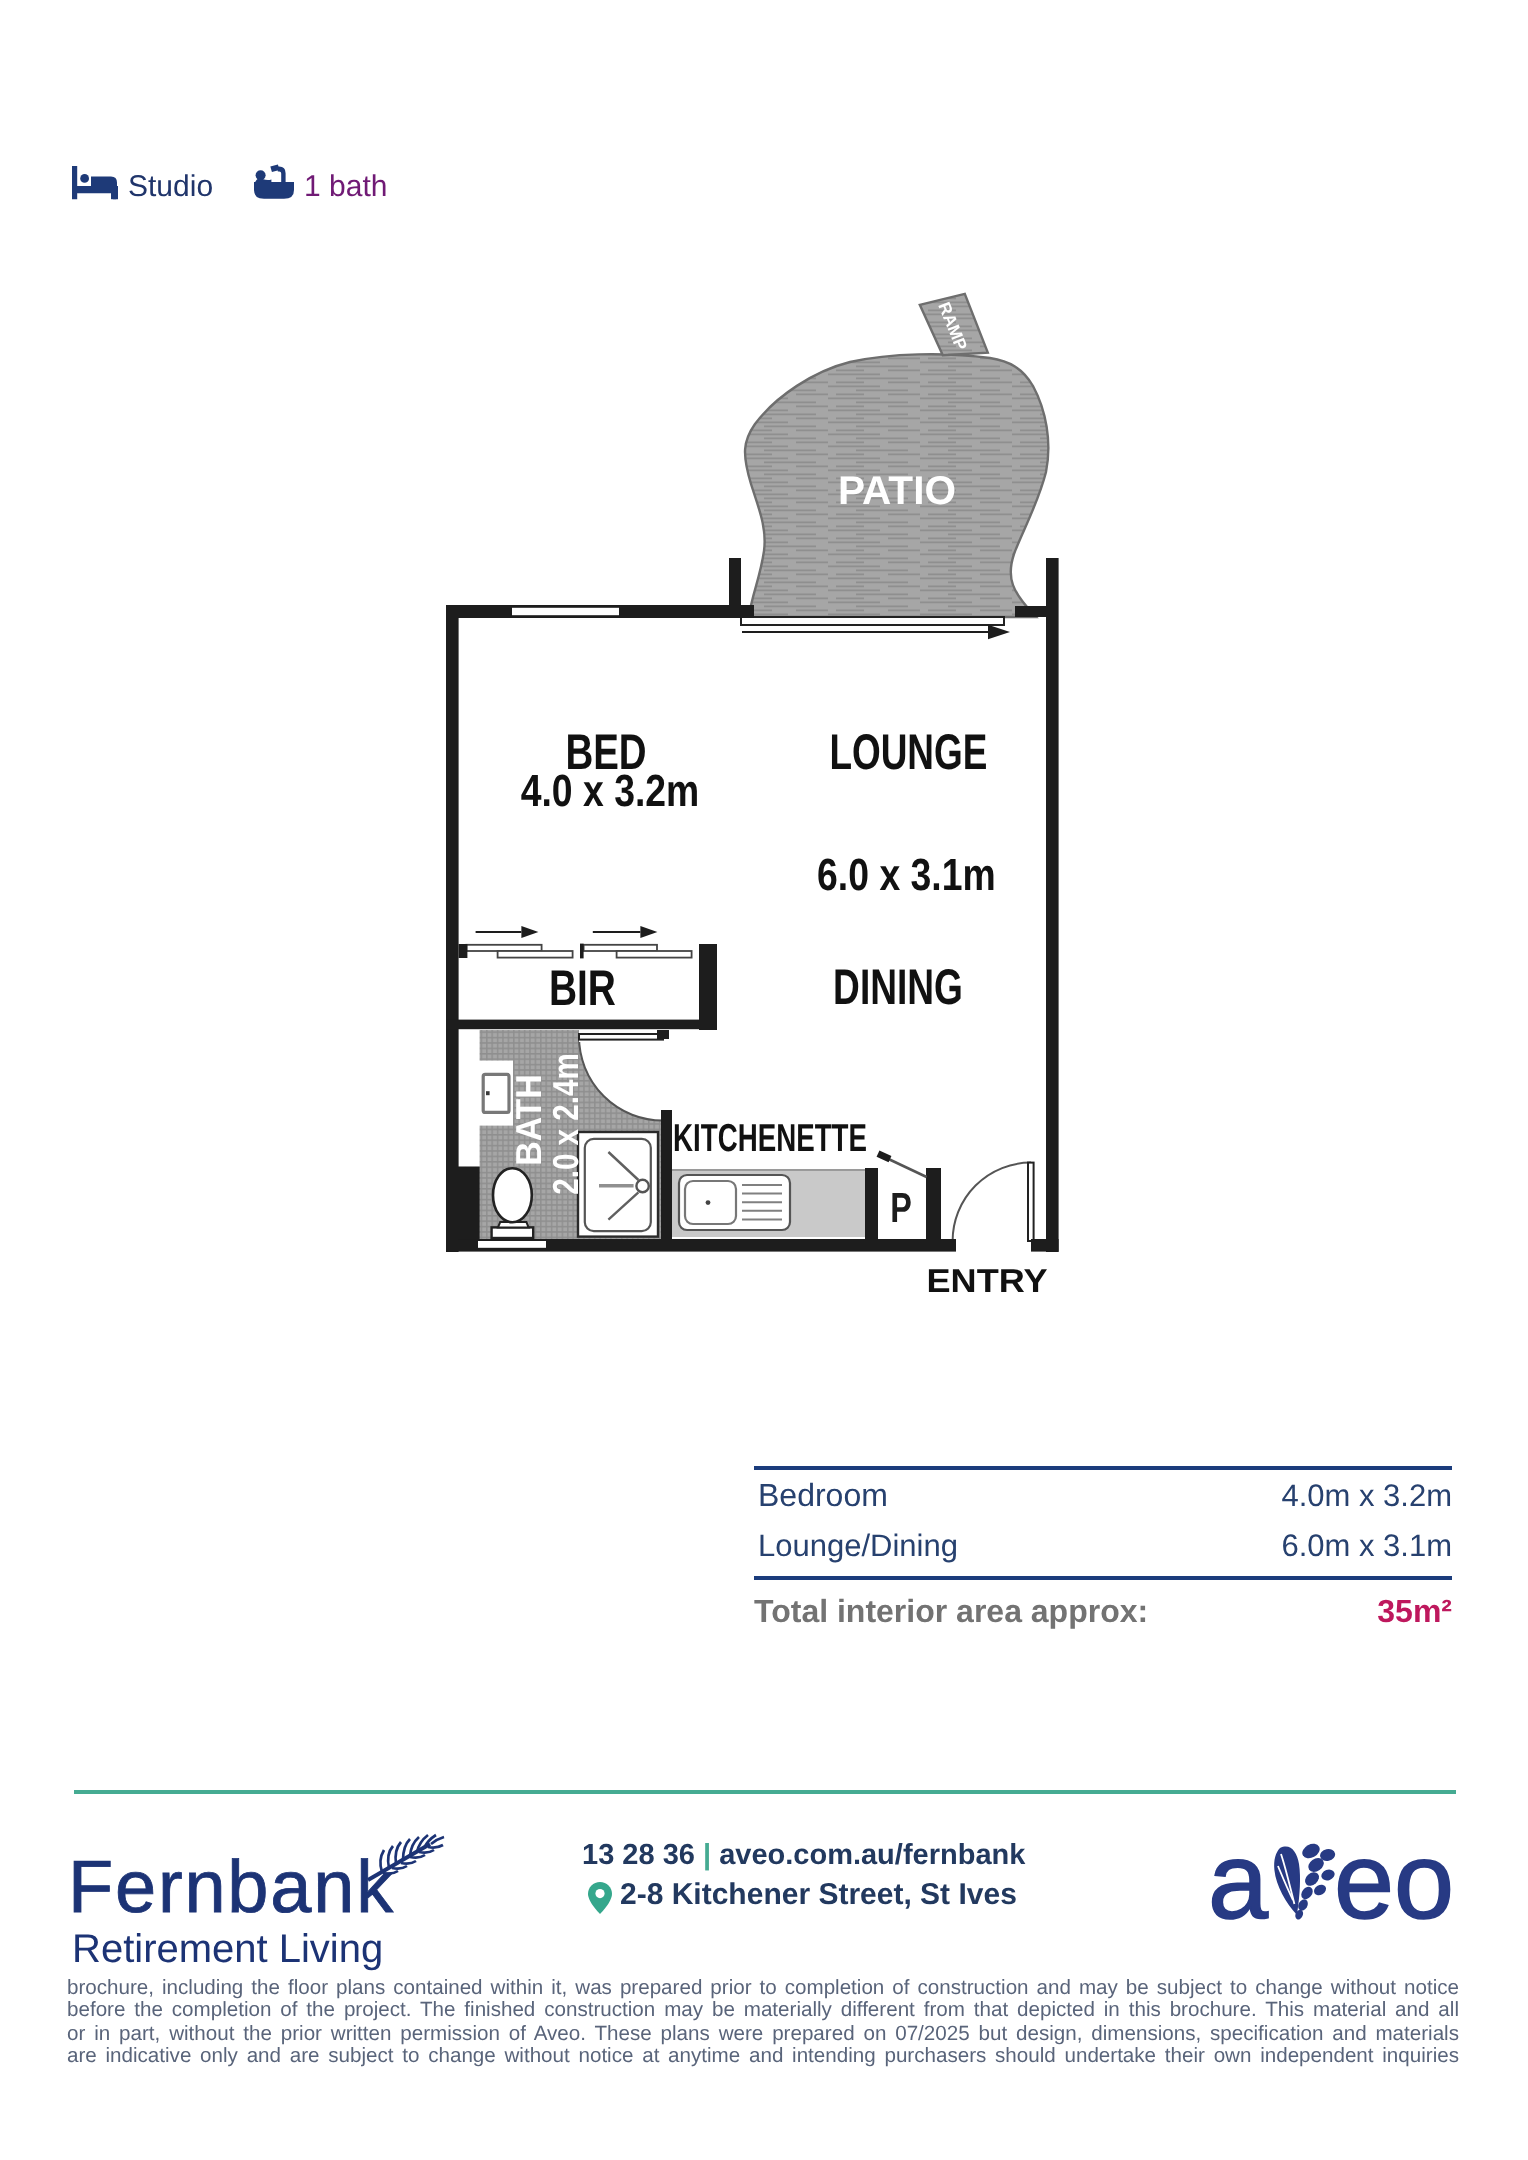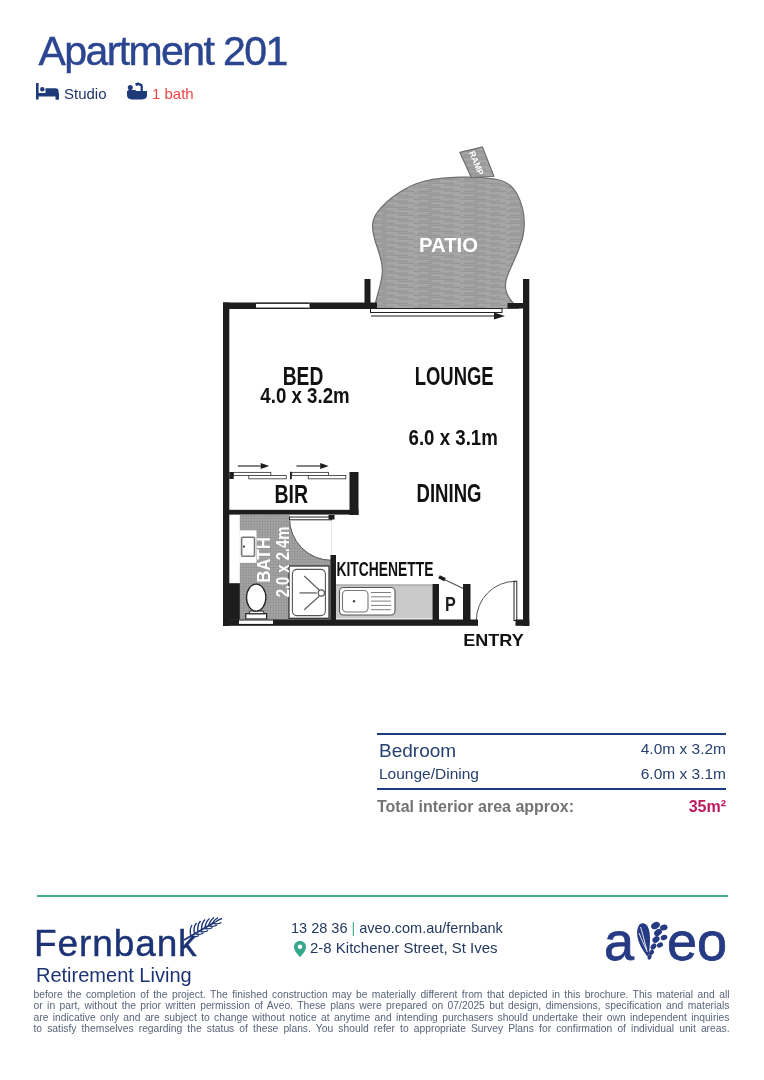--- a/index.html
+++ b/index.html
@@ -4,40 +4,39 @@
 <style>
   html,body{margin:0;padding:0;background:#fff;}
   .page{position:relative;width:764px;height:1080px;background:#fff;overflow:hidden;
         font-family:"Liberation Sans",sans-serif;}
   .abs{position:absolute;line-height:1;}
 </style>
 </head>
 <body>
 <div class="page">
 
-<div class="abs" style="left:38.5px;top:31px;font-size:41px;letter-spacing:-1.6px;color:#2b4590;-webkit-text-stroke:0.45px #2b4590;">Apartment 201</div>
 
 <svg class="abs" style="left:35px;top:83px;" width="24" height="17" viewBox="0 0 24 17">
   <path fill="#1e3a78" d="M1 0 h2.6 v10 h20.4 v2.6 h-1.2 l1.2 0 v4 h-2.6 v-3 H3.6 v3 H1 Z"></path>
   <circle cx="7.3" cy="6.2" r="2.2" fill="#1e3a78"></circle>
   <path fill="#1e3a78" d="M10.5 5.2 h10 q3 0 3 3 v2 h-13 Z"></path>
   <rect x="20.5" y="12" width="2.6" height="4.6" fill="#1e3a78"></rect>
 </svg>
 
 <div class="abs" style="left:64px;top:86px;font-size:15px;color:#20356b;">Studio</div>
 
 <svg class="abs" style="left:126px;top:82px;" width="22" height="19" viewBox="0 0 22 19">
   <circle cx="4.3" cy="5.6" r="2.5" fill="#1e3a78"></circle>
   <path fill="#1e3a78" d="M1 9 h20 v4 q0 4.4 -5 4.4 h-10 q-5 0 -5 -4.4 Z"></path>
   <path fill="#1e3a78" d="M1.6 9 Q2.7 6.6 5.3 7.5 Q7.9 8.4 9.7 7.7 L9.7 9 Z"></path>
   <path fill="#1e3a78" d="M14.6 9.6 L14.6 4.7 Q14.6 3.7 13.6 3.7 L12.9 3.75 L12.75 1.3 L13.6 1.25 Q16.8 1.25 16.8 4.6 L16.8 9.6 Z"></path>
   <path fill="#1e3a78" d="M9.3 0.9 L13.2 0.45 L13.55 3.25 L9.7 3.75 Z" transform="rotate(-8 11.4 2)"></path>
 </svg>
 
-<div class="abs" style="left:152px;top:86px;font-size:15px;color:#ef4444;">1 bath</div>
+<div class="abs" style="left:152px;top:86px;font-size:15px;color:#701a75;">1 bath</div>
 
 <svg class="abs" style="left:215px;top:135px;" width="345" height="520" viewBox="215 135 345 520">
   <defs>
     <pattern id="ph" width="46" height="6" patternUnits="userSpaceOnUse">
       <rect width="46" height="6" fill="#a6a6a6"></rect>
       <path d="M0 1.2 H26 M14 3.2 H40 M30 5.2 H46 M4 5.2 H18" stroke="#8f8f8f" stroke-width="0.9" fill="none"></path>
     </pattern>
     <pattern id="bd" width="2.7" height="2.7" patternUnits="userSpaceOnUse">
       <rect width="2.7" height="2.7" fill="#a6a6a6"></rect>
       <path d="M0 0.4 H2.7 M0.4 0 V2.7" stroke="#8f8f8f" stroke-width="0.7" fill="none"></path>
@@ -188,21 +187,21 @@
 
   <text x="493.5" y="645.8" font-size="16.5" font-weight="bold" fill="#111" text-anchor="middle" textLength="60.5" lengthAdjust="spacingAndGlyphs">ENTRY</text>
 
   <text x="270.4" y="560" font-size="18" font-weight="bold" fill="#fff" text-anchor="middle" transform="rotate(-90 270.4 560)" textLength="45.7" lengthAdjust="spacingAndGlyphs">BATH</text>
 
   <text x="289" y="562" font-size="18" font-weight="bold" fill="#fff" text-anchor="middle" transform="rotate(-90 289 562)" textLength="70.7" lengthAdjust="spacingAndGlyphs">2.0 x 2.4m</text>
 </svg>
 
 <div class="abs" style="left:377px;top:732.5px;width:349px;height:2.1px;background:#1b3c7c;"></div>
 
-<div class="abs" style="left:379px;top:741.4px;font-size:19px;color:#27416f;">Bedroom</div>
+<div class="abs" style="left:379px;top:741.4px;font-size:16px;color:#27416f;">Bedroom</div>
 <div class="abs" style="right:38px;top:741.4px;font-size:15.5px;color:#27416f;">4.0m x 3.2m</div>
 
 <div class="abs" style="left:379px;top:766px;font-size:15.5px;color:#27416f;">Lounge/Dining</div>
 <div class="abs" style="right:38px;top:766px;font-size:15.5px;color:#27416f;">6.0m x 3.1m</div>
 <div class="abs" style="left:377px;top:788px;width:349px;height:2.1px;background:#1b3c7c;"></div>
 
 <div class="abs" style="left:377px;top:798.8px;font-size:16px;font-weight:bold;color:#737373;">Total interior area approx:</div>
 <div class="abs" style="right:38px;top:798.8px;font-size:16px;font-weight:bold;color:#be185d;">35m²</div>
 
 <div class="abs" style="left:36.5px;top:895px;width:691px;height:2.4px;background:#45ab92;"></div>
@@ -226,28 +225,28 @@
       <path d="M19.5 16.5 Q24 17.5 27 15.5"></path>
       <path d="M24 13.5 Q28.5 14.5 31.5 12.5"></path>
       <path d="M28.5 11 Q33 12 36 10"></path>
       <path d="M33 8.5 Q37 9.5 40.5 7.5"></path>
     </g>
   </g>
 </svg>
 
 <div class="abs" style="left:36px;top:964.5px;font-size:20px;color:#1c3375;">Retirement Living</div>
 
-<div class="abs" style="left:291px;top:921.3px;font-size:14.5px;font-weight:normal;color:#22395f;">13 28 36 <span style="color:#45ab92;">|</span> aveo.com.au/fernbank</div>
+<div class="abs" style="left:291px;top:921.3px;font-size:14.5px;font-weight:bold;color:#22395f;">13 28 36 <span style="color:#45ab92;">|</span> aveo.com.au/fernbank</div>
 
 <svg class="abs" style="left:294px;top:941px;" width="12" height="16" viewBox="0 0 12 16">
   <path d="M6 0 C2.6 0 0 2.6 0 5.9 C0 10.2 6 16 6 16 C6 16 12 10.2 12 5.9 C12 2.6 9.4 0 6 0 Z" fill="#35a78c"></path>
   <circle cx="6" cy="5.8" r="2.3" fill="#fff"></circle>
 </svg>
 
-<div class="abs" style="left:310px;top:940.3px;font-size:15px;font-weight:normal;color:#22395f;">2-8 Kitchener Street, St Ives</div>
+<div class="abs" style="left:310px;top:940.3px;font-size:15px;font-weight:bold;color:#22395f;">2-8 Kitchener Street, St Ives</div>
 
 <div class="abs" style="left:604px;top:914px;font-size:54px;color:#273a84;-webkit-text-stroke:0.8px #273a84;">a</div>
 <div class="abs" style="left:667px;top:914px;font-size:54px;color:#273a84;-webkit-text-stroke:0.8px #273a84;">e</div>
 <div class="abs" style="left:697px;top:914px;font-size:54px;color:#273a84;-webkit-text-stroke:0.8px #273a84;">o</div>
 <svg class="abs" style="left:634px;top:921px;" width="34" height="39" viewBox="0 0 34 39">
   <g fill="#273a84">
     <path d="M6 3 C11 0.5 14.5 4.5 15.5 11 C16.5 18 16 26 14.5 36.5 C9 30.5 4 22 3.2 14 C2.7 9 3.8 5.2 6 3 Z"></path>
     <ellipse cx="21.5" cy="4.5" rx="4.6" ry="3.3" transform="rotate(-28 21.5 4.5)"></ellipse>
     <ellipse cx="29.8" cy="6.5" rx="3.8" ry="2.9" transform="rotate(-12 29.8 6.5)"></ellipse>
     <ellipse cx="24" cy="11.5" rx="4.2" ry="3.1" transform="rotate(-35 24 11.5)"></ellipse>
@@ -258,19 +257,19 @@
     <ellipse cx="17.5" cy="31.5" rx="3" ry="2.2" transform="rotate(-60 17.5 31.5)"></ellipse>
     <ellipse cx="15.6" cy="36.3" rx="2.5" ry="1.8" transform="rotate(-65 15.6 36.3)"></ellipse>
   </g>
   <g stroke="#fff" fill="none" stroke-width="0.9">
     <path d="M6.5 6 C8.5 12 10.5 20 13.2 31"></path>
     <path d="M5 12 C7.5 18 9.5 23 12.5 29"></path>
   </g>
 </svg>
 
 <div class="abs" style="left:33.5px;top:988.5px;width:696px;font-size:10.3px;line-height:11.55px;color:#59647a;">
+<div style="text-align:justify;text-align-last:justify;">brochure, including the floor plans contained within it, was prepared prior to completion of construction and may be subject to change without notice</div>
 <div style="text-align:justify;text-align-last:justify;">before the completion of the project. The finished construction may be materially different from that depicted in this brochure. This material and all</div>
 <div style="text-align:justify;text-align-last:justify;">or in part, without the prior written permission of Aveo. These plans were prepared on 07/2025 but design, dimensions, specification and materials</div>
 <div style="text-align:justify;text-align-last:justify;">are indicative only and are subject to change without notice at anytime and intending purchasers should undertake their own independent inquiries</div>
-<div style="text-align:justify;text-align-last:justify;">to satisfy themselves regarding the status of these plans. You should refer to appropriate Survey Plans for confirmation of individual unit areas.</div>
 </div>
 
 </div>
 
 </body></html>

